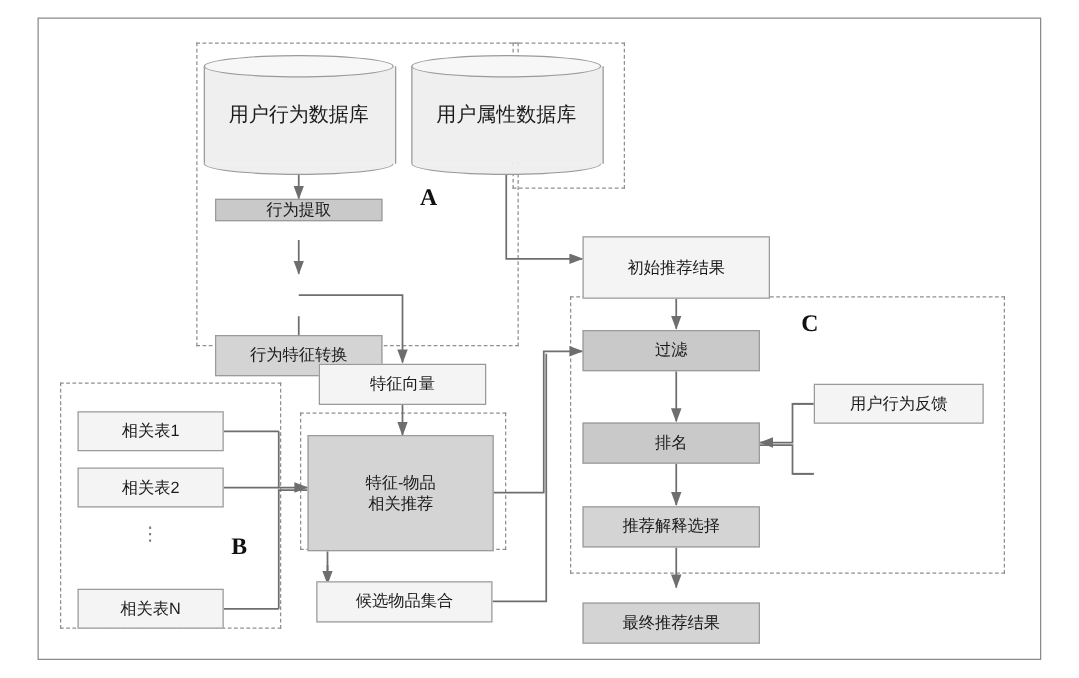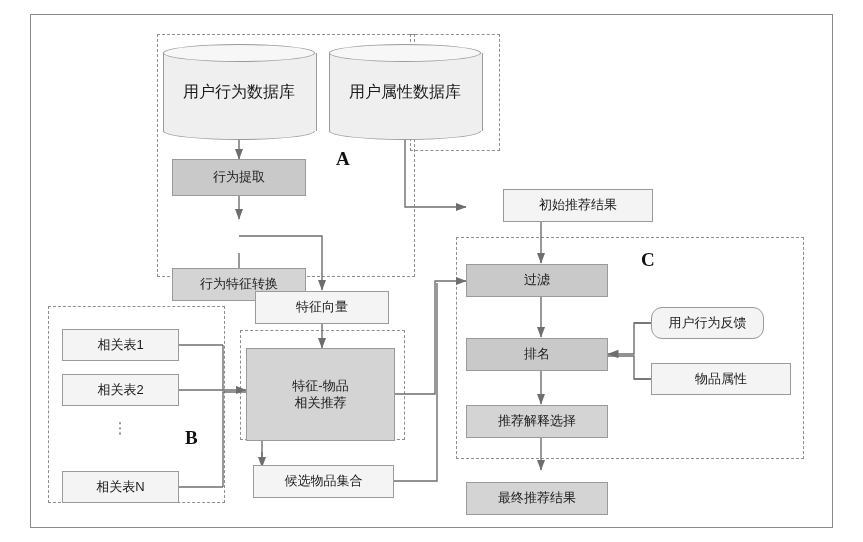--- a/index.html
+++ b/index.html
@@ -211,34 +211,33 @@
     <div class="label">用户行为数据库</div>
   </div>
 
   <div class="cyl" style="left:329px; top:44px; width:152px; height:96px;">
     <div class="body"></div>
     <div class="bottom"></div>
     <div class="top"></div>
     <div class="label">用户属性数据库</div>
   </div>
 
-  <div class="box gray" style="left:172px; top:159px; width:134px; height:37px;">行为提取</div>
+  <div class="box gray" style="left:172px; top:159px; width:134px; height:18px;">行为提取</div>
   <div class="box midgray" style="left:172px; top:220px; width:134px; height:33px;margin-top:48px;">行为特征转换</div>
   <div class="box light" style="left:255px; top:291px; width:134px; height:33px;">特征向量</div>
 
   <div class="box light" style="left:62px; top:329px; width:117px; height:32px;">相关表1</div>
   <div class="box light" style="left:62px; top:374px; width:117px; height:32px;">相关表2</div>
   <div class="box light" style="left:62px; top:471px; width:117px; height:32px;">相关表N</div>
   <div class="dots" style="left:100px; top:425px; width:40px;">⋮</div>
 
   <div class="box midgray" style="left:246px; top:348px; width:149px; height:93px;">特征-物品
 相关推荐</div>
   <div class="box light" style="left:253px; top:465px; width:141px; height:33px;">候选物品集合</div>
 
-  <div class="box light" style="left:466px; top:189px; width:150px; height:33px;margin-left:37px;">初始推荐结果</div>
+  <div class="box light" style="left:466px; top:189px; width:150px; height:50px;">初始推荐结果</div>
   <div class="box gray" style="left:466px; top:338px; width:142px; height:33px;">排名</div>
   <div class="box gray" style="left:466px; top:264px; width:142px; height:33px;">过滤</div>
   <div class="box midgray" style="left:466px; top:405px; width:142px; height:33px;">推荐解释选择</div>
   <div class="box midgray" style="left:466px; top:470px; width:142px; height:33px;margin-top:12px;">最终推荐结果</div>
 
-  <div class="box light" style="left:651px; top:307px; width:113px; height:32px;border-radius:11px;">用户行为反馈</div>
-  <div class="box light" style="left:651px; top:363px; width:140px; height:32px;">物品属性</div>
+  <div class="box light" style="left:651px; top:307px; width:136px; height:32px;">用户行为反馈</div>
 </div>
 
 </body></html>

